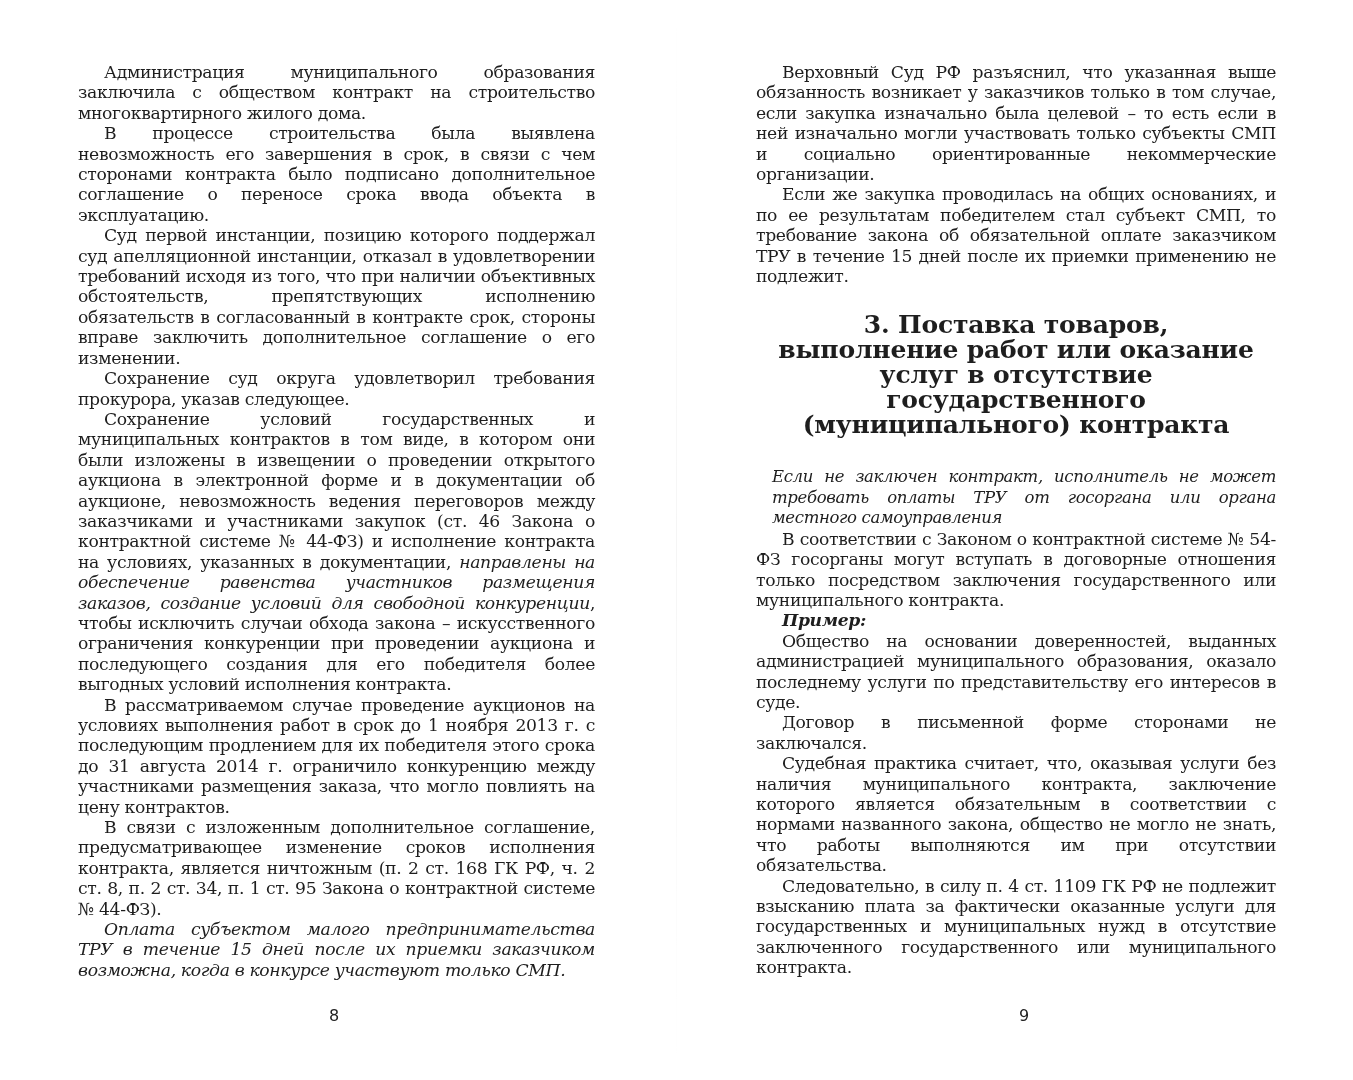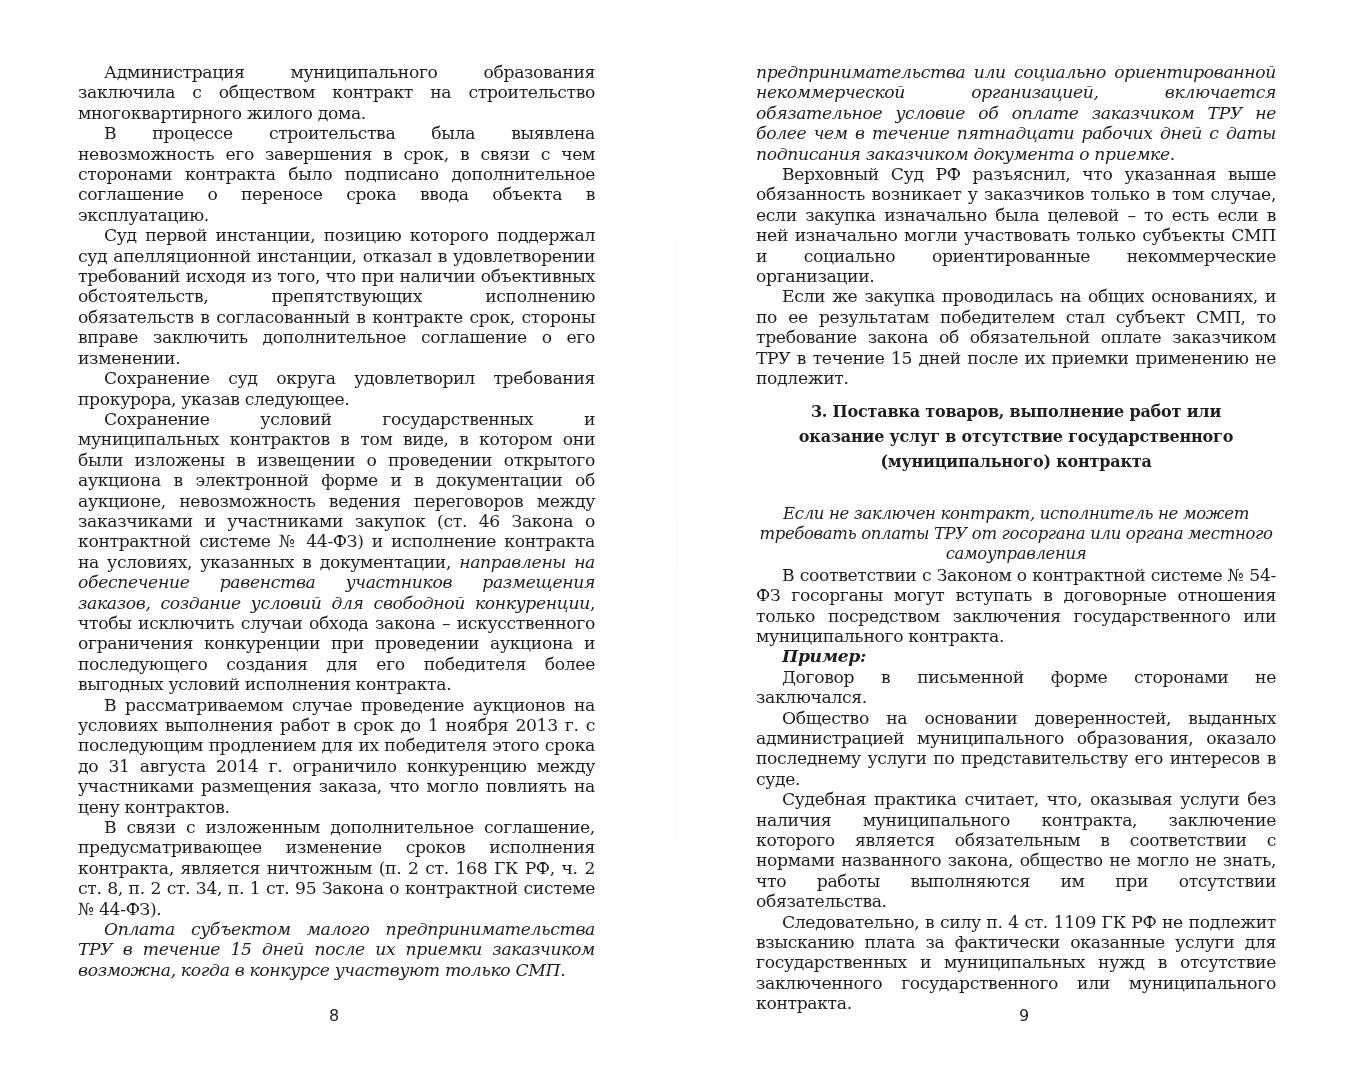--- a/index.html
+++ b/index.html
@@ -36,30 +36,29 @@
     margin: 0;
     text-indent: 26px;
     hyphens: none;
   }
   .para.noindent { text-indent: 0; }
   .italic { font-style: italic; }
   .bold { font-weight: bold; }
   .heading {
     font-weight: bold;
     text-align: center;
-    font-size: 16px;
+    font-size: 25px;
     line-height: 25px;
     letter-spacing: -0.2px;
-    margin: 10px 0 0 0;
+    margin: 26px 0 0 0;
     padding: 0 14px;
   }
   .epigraph {
     font-style: italic;
-    text-align: center;
-    margin: 30px 0 0 0;
+    margin: 30px 0 0 16px;
     font-size: 16.5px;
     line-height: 20.4px;
   }
   .page-number {
     position: absolute;
     top: 1006px;
     font-family: "DejaVu Sans", "Liberation Sans", sans-serif;
     font-size: 16px;
     color: #222;
     width: 40px;
@@ -91,30 +90,29 @@
     <p class="para italic">Оплата субъектом малого предпринимательства ТРУ в течение 15 дней после их приемки заказчиком возможна, когда в конкурсе участвуют только СМП.</p>
 
   </div>
   <div class="page-number">8</div>
 </div>
 
 <div class="gutter"></div>
 
 <div class="page page-right">
   <div class="text-block">
-    <p class="para noindent italic">предпринимательства или социально ориентированной некоммерческой организацией, включается обязательное условие об оплате заказчиком ТРУ не более чем в течение пятнадцати рабочих дней с даты подписания заказчиком документа о приемке.</p>
     <p class="para">Верховный Суд РФ разъяснил, что указанная выше обязанность возникает у заказчиков только в том случае, если закупка изначально была целевой – то есть если в ней изначально могли участвовать только субъекты СМП и социально ориентированные некоммерческие организации.</p>
     <p class="para">Если же закупка проводилась на общих основаниях, и по ее результатам победителем стал субъект СМП, то требование закона об обязательной оплате заказчиком ТРУ в течение 15 дней после их приемки применению не подлежит.</p>
 
     <h2 class="heading">3. Поставка товаров, выполнение работ или оказание услуг в отсутствие государственного (муниципального) контракта</h2>
 
     <p class="epigraph">Если не заключен контракт, исполнитель не может требовать оплаты ТРУ от госоргана или органа местного самоуправления</p>
 
     <p class="para">В соответствии с Законом о контрактной системе № 54-ФЗ госорганы могут вступать в договорные отношения только посредством заключения государственного или муниципального контракта.</p>
     <p class="para bold italic">Пример:</p>
+    <p class="para">Общество на основании доверенностей, выданных администрацией муниципального образования, оказало последнему услуги по представительству его интересов в суде.</p>
     <p class="para">Договор в письменной форме сторонами не заключался.</p>
-    <p class="para">Общество на основании доверенностей, выданных администрацией муниципального образования, оказало последнему услуги по представительству его интересов в суде.</p>
     <p class="para">Судебная практика считает, что, оказывая услуги без наличия муниципального контракта, заключение которого является обязательным в соответствии с нормами названного закона, общество не могло не знать, что работы выполняются им при отсутствии обязательства.</p>
     <p class="para">Следовательно, в силу п. 4 ст. 1109 ГК РФ не подлежит взысканию плата за фактически оказанные услуги для государственных и муниципальных нужд в отсутствие заключенного государственного или муниципального контракта.</p>
 
   </div>
   <div class="page-number">9</div>
 </div>
 
 </body></html>

